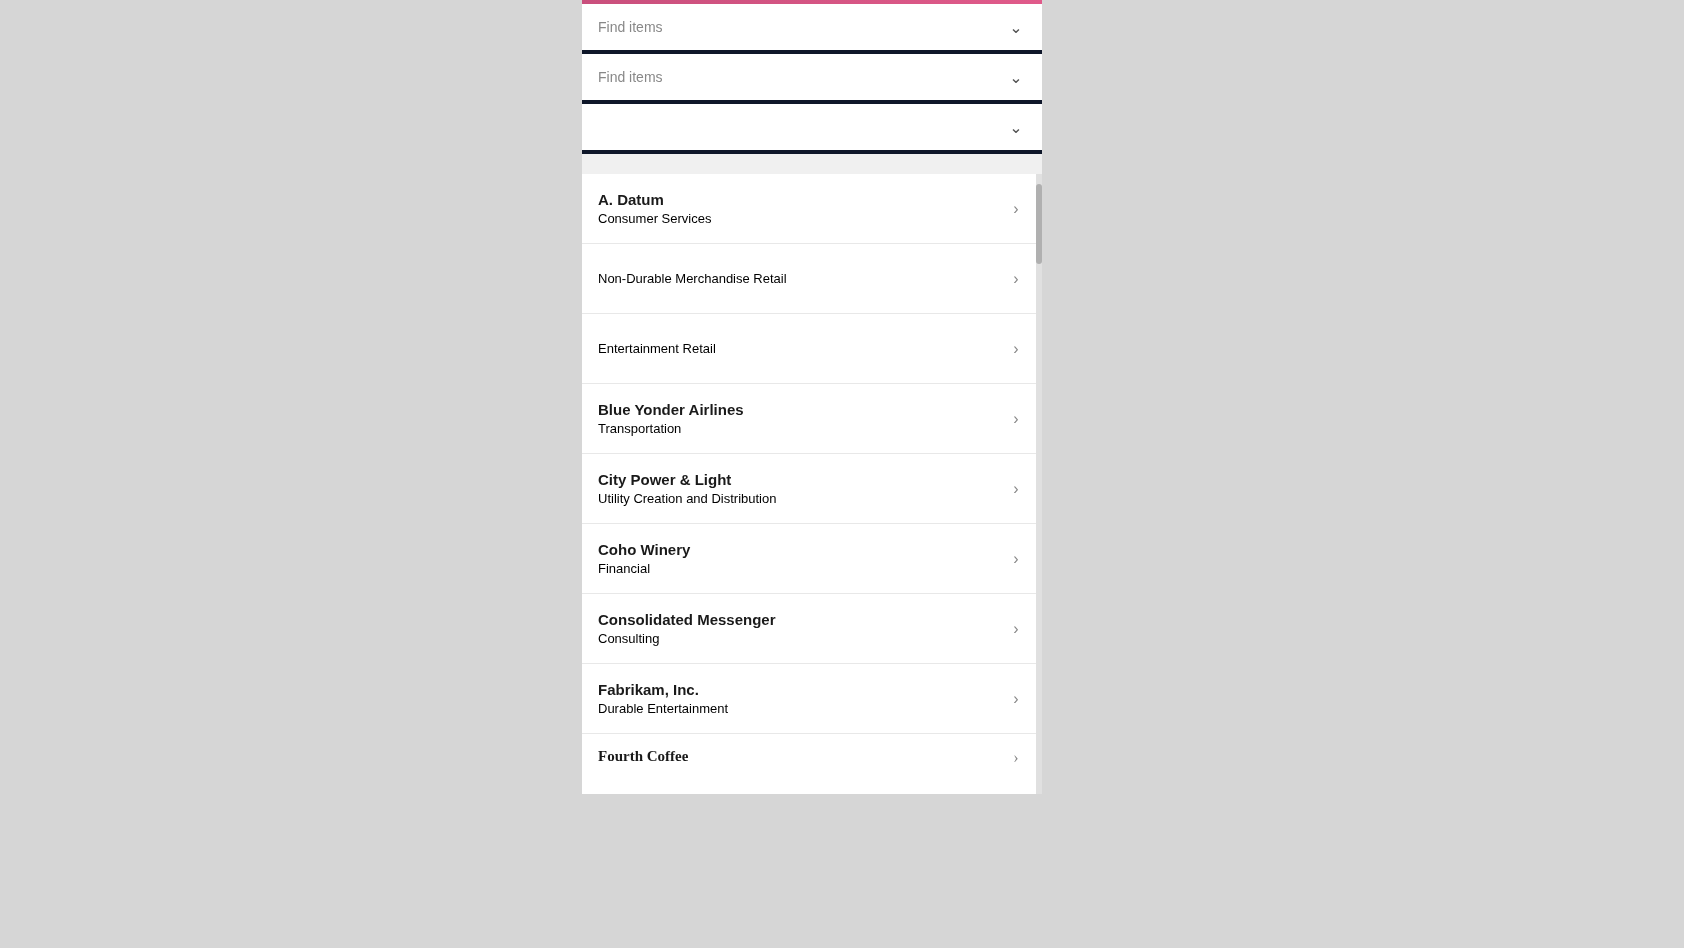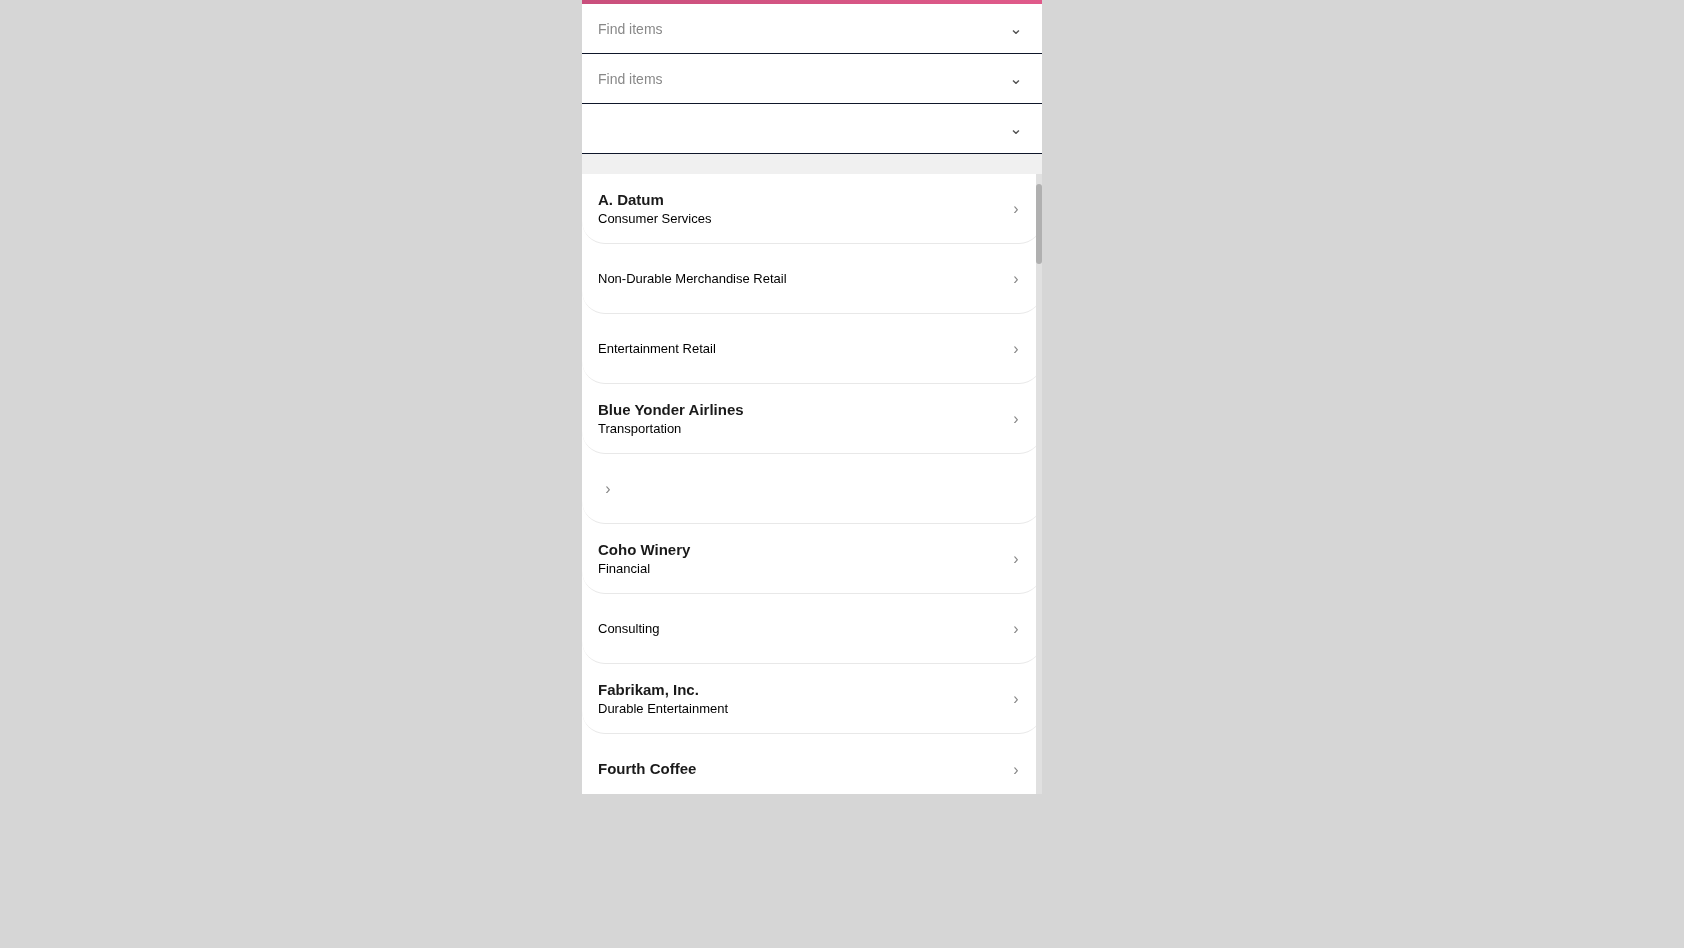--- a/index.html
+++ b/index.html
@@ -33,21 +33,21 @@
 
     .filter-section {
       background: #ffffff;
     }
 
     .filter-dropdown {
       display: flex;
       align-items: center;
       justify-content: space-between;
       padding: 12px 16px;
-      border-bottom: 1px solid #0f172a;
+      border-bottom: 4px solid #0f172a;
       background: #ffffff;
       cursor: pointer;
       min-height: 50px;
     }
 
     .filter-dropdown-text {
       color: #888888;
       font-size: 14px;
     }
 
@@ -67,21 +67,20 @@
 
     .list-item {
       display: flex;
       align-items: center;
       justify-content: space-between;
       padding: 14px 16px;
       border-bottom: 1px solid #e8e8e8;
       background: #ffffff;
       cursor: pointer;
       min-height: 70px;
-      border-radius: 23px;
     }
 
     .list-item-content {
       flex: 1;
     }
 
     .list-item-title {
       font-size: 15px;
       font-weight: 600;
       color: #1a1a1a;
@@ -119,27 +118,28 @@
       right: 0;
       top: 10px;
       width: 6px;
       height: 80px;
       background: #b0b0b0;
       border-radius: 3px;
     }
 
     .list-item-partial {
       display: flex;
-      align-items: flex-end;
+      align-items: flex-start;
       justify-content: space-between;
       padding: 14px 16px;
       background: #ffffff;
       cursor: pointer;
       min-height: 60px;
       overflow: hidden;
+      font-family: Liberation Serif, serif;
     }
 
     .list-wrapper {
       position: relative;
       overflow: hidden;
     }
   </style>
 </head>
 <body>
 
@@ -193,33 +193,38 @@
 
       <div class="list-item">
         <div class="list-item-content">
           <div class="list-item-title">Blue Yonder Airlines</div>
           <div class="list-item-subtitle">Transportation</div>
         </div>
         <span class="chevron-right">›</span>
       </div>
 
       <div class="list-item">
+        <div class="list-item-content">
+          <div class="list-item-title">City Power &amp; Light</div>
+          <div class="list-item-subtitle">Utility Creation and Distribution</div>
+        </div>
         <span class="chevron-right">›</span>
       </div>
 
       <div class="list-item">
         <div class="list-item-content">
           <div class="list-item-title">Coho Winery</div>
           <div class="list-item-subtitle">Financial</div>
         </div>
         <span class="chevron-right">›</span>
       </div>
 
       <div class="list-item">
         <div class="list-item-content">
+          <div class="list-item-title">Consolidated Messenger</div>
           <div class="list-item-subtitle">Consulting</div>
         </div>
         <span class="chevron-right">›</span>
       </div>
 
       <div class="list-item">
         <div class="list-item-content">
           <div class="list-item-title">Fabrikam, Inc.</div>
           <div class="list-item-subtitle">Durable Entertainment</div>
         </div>

